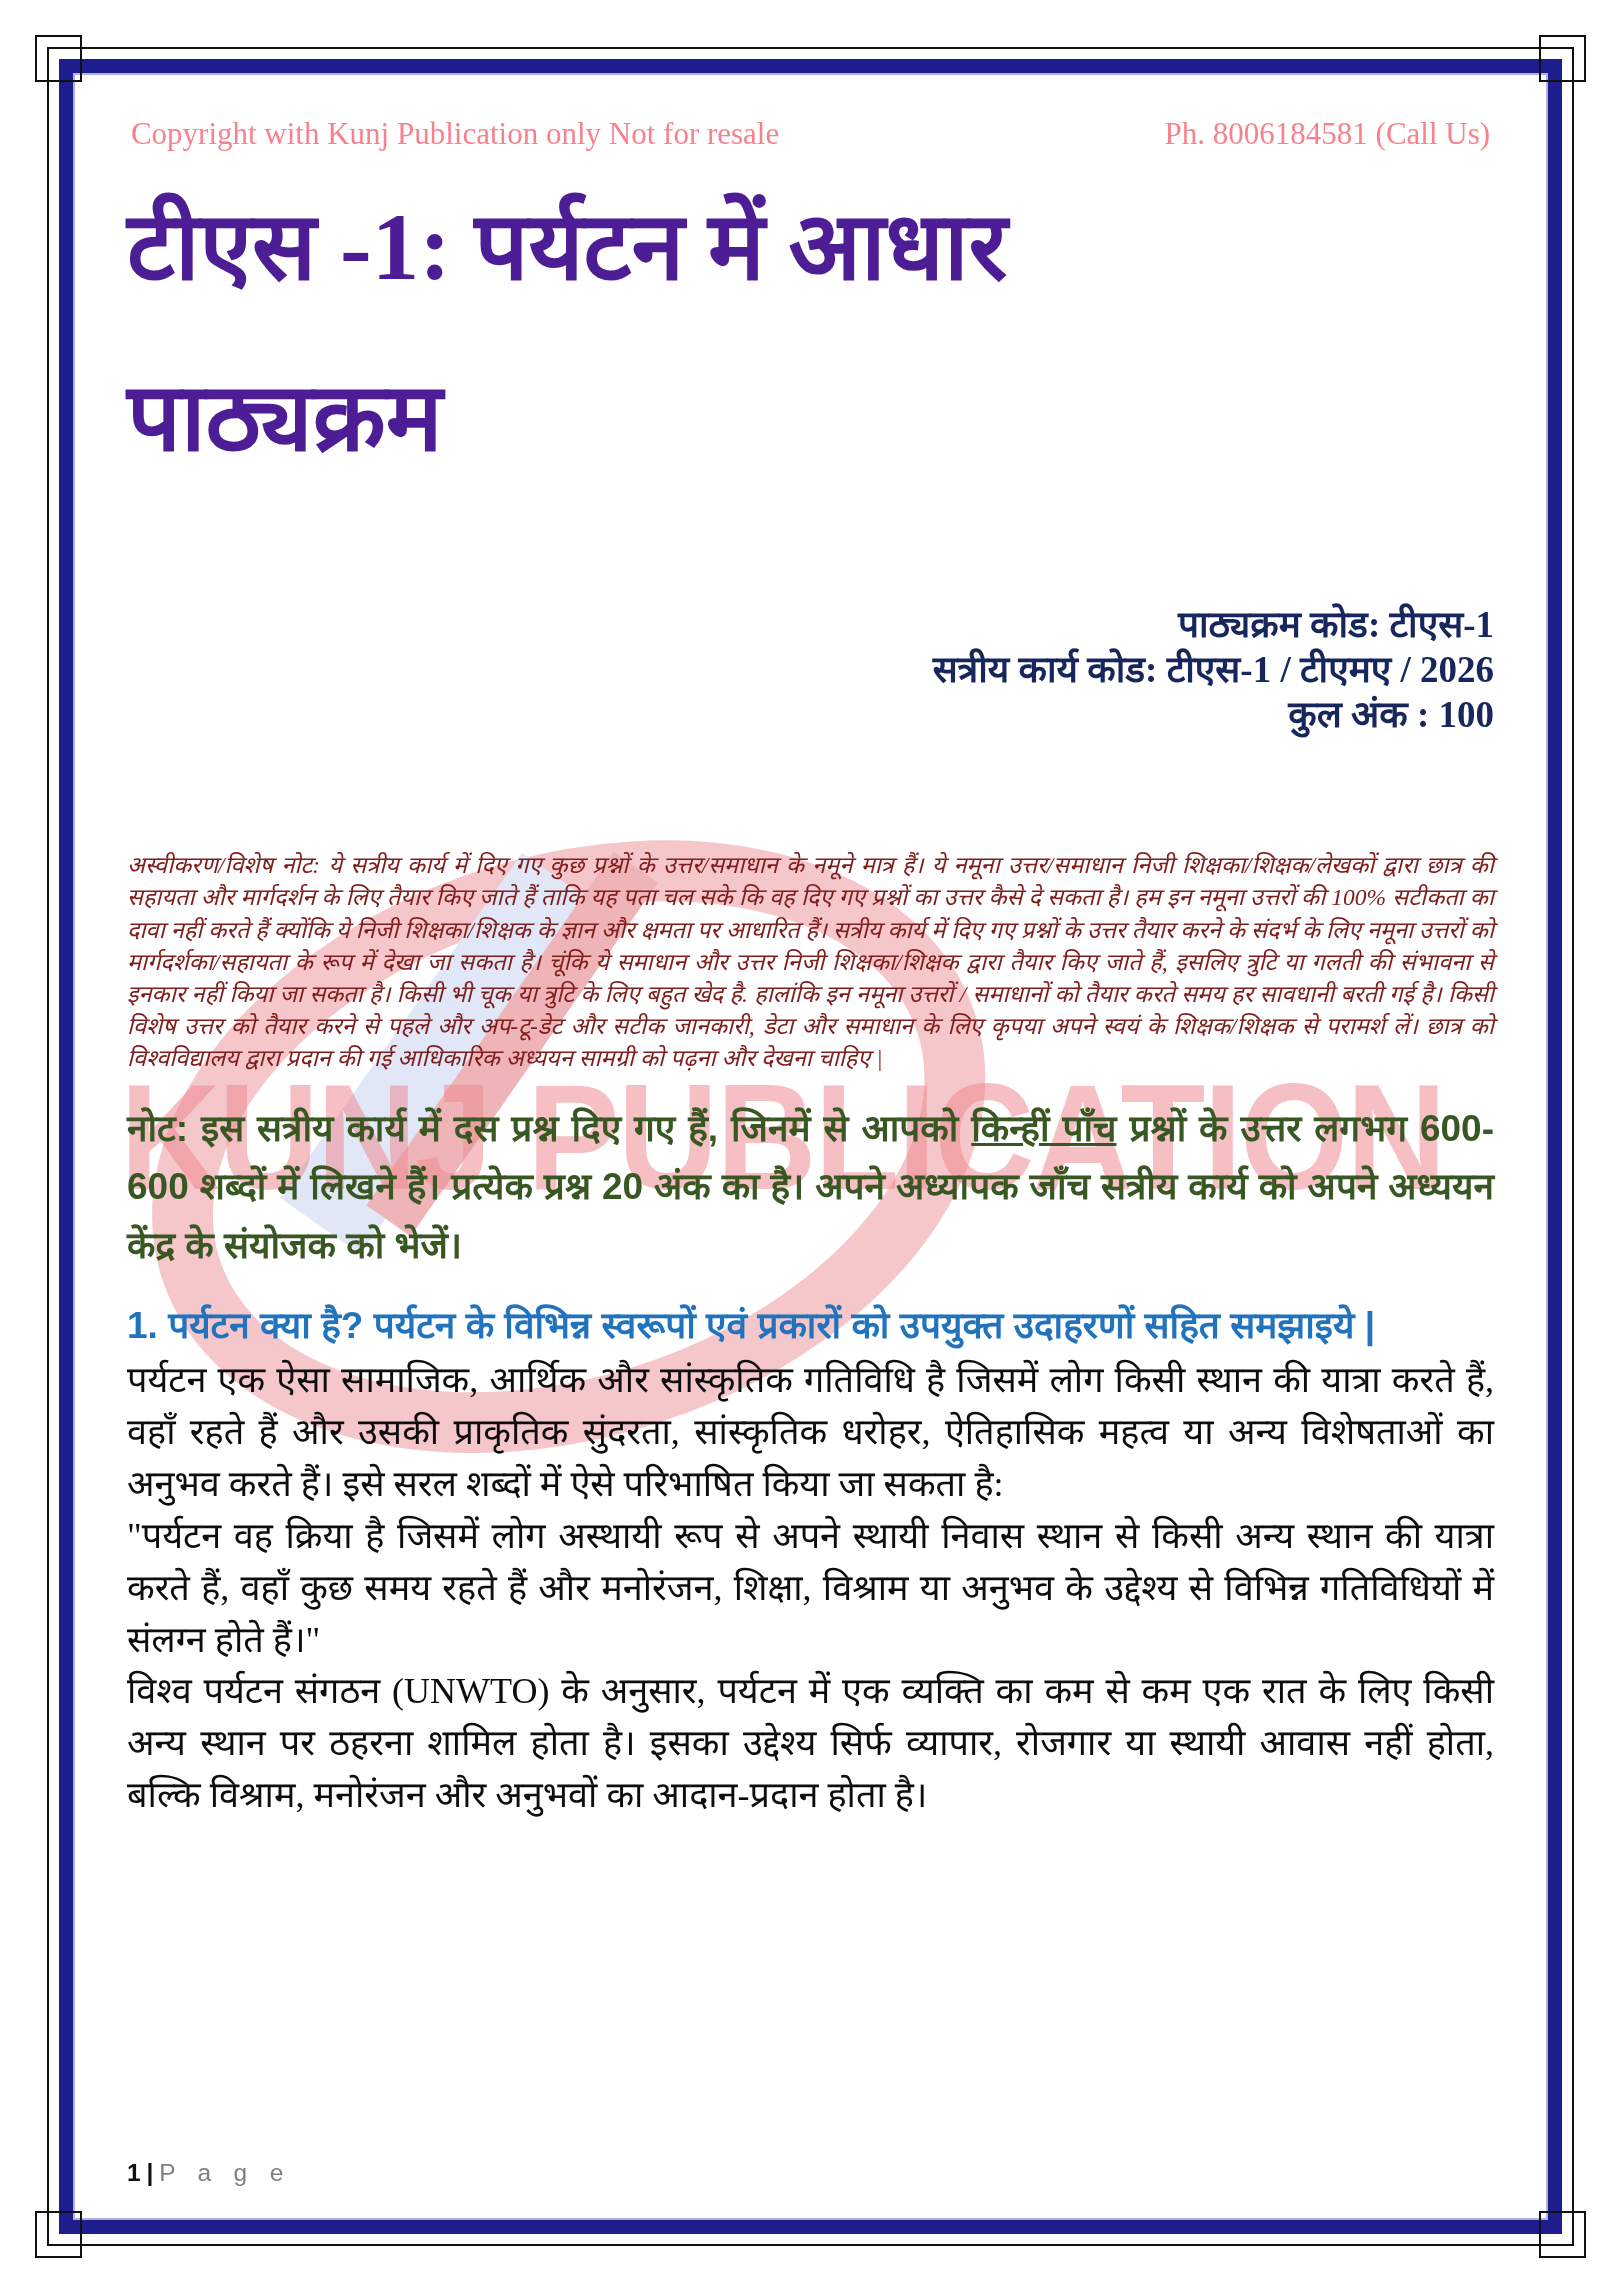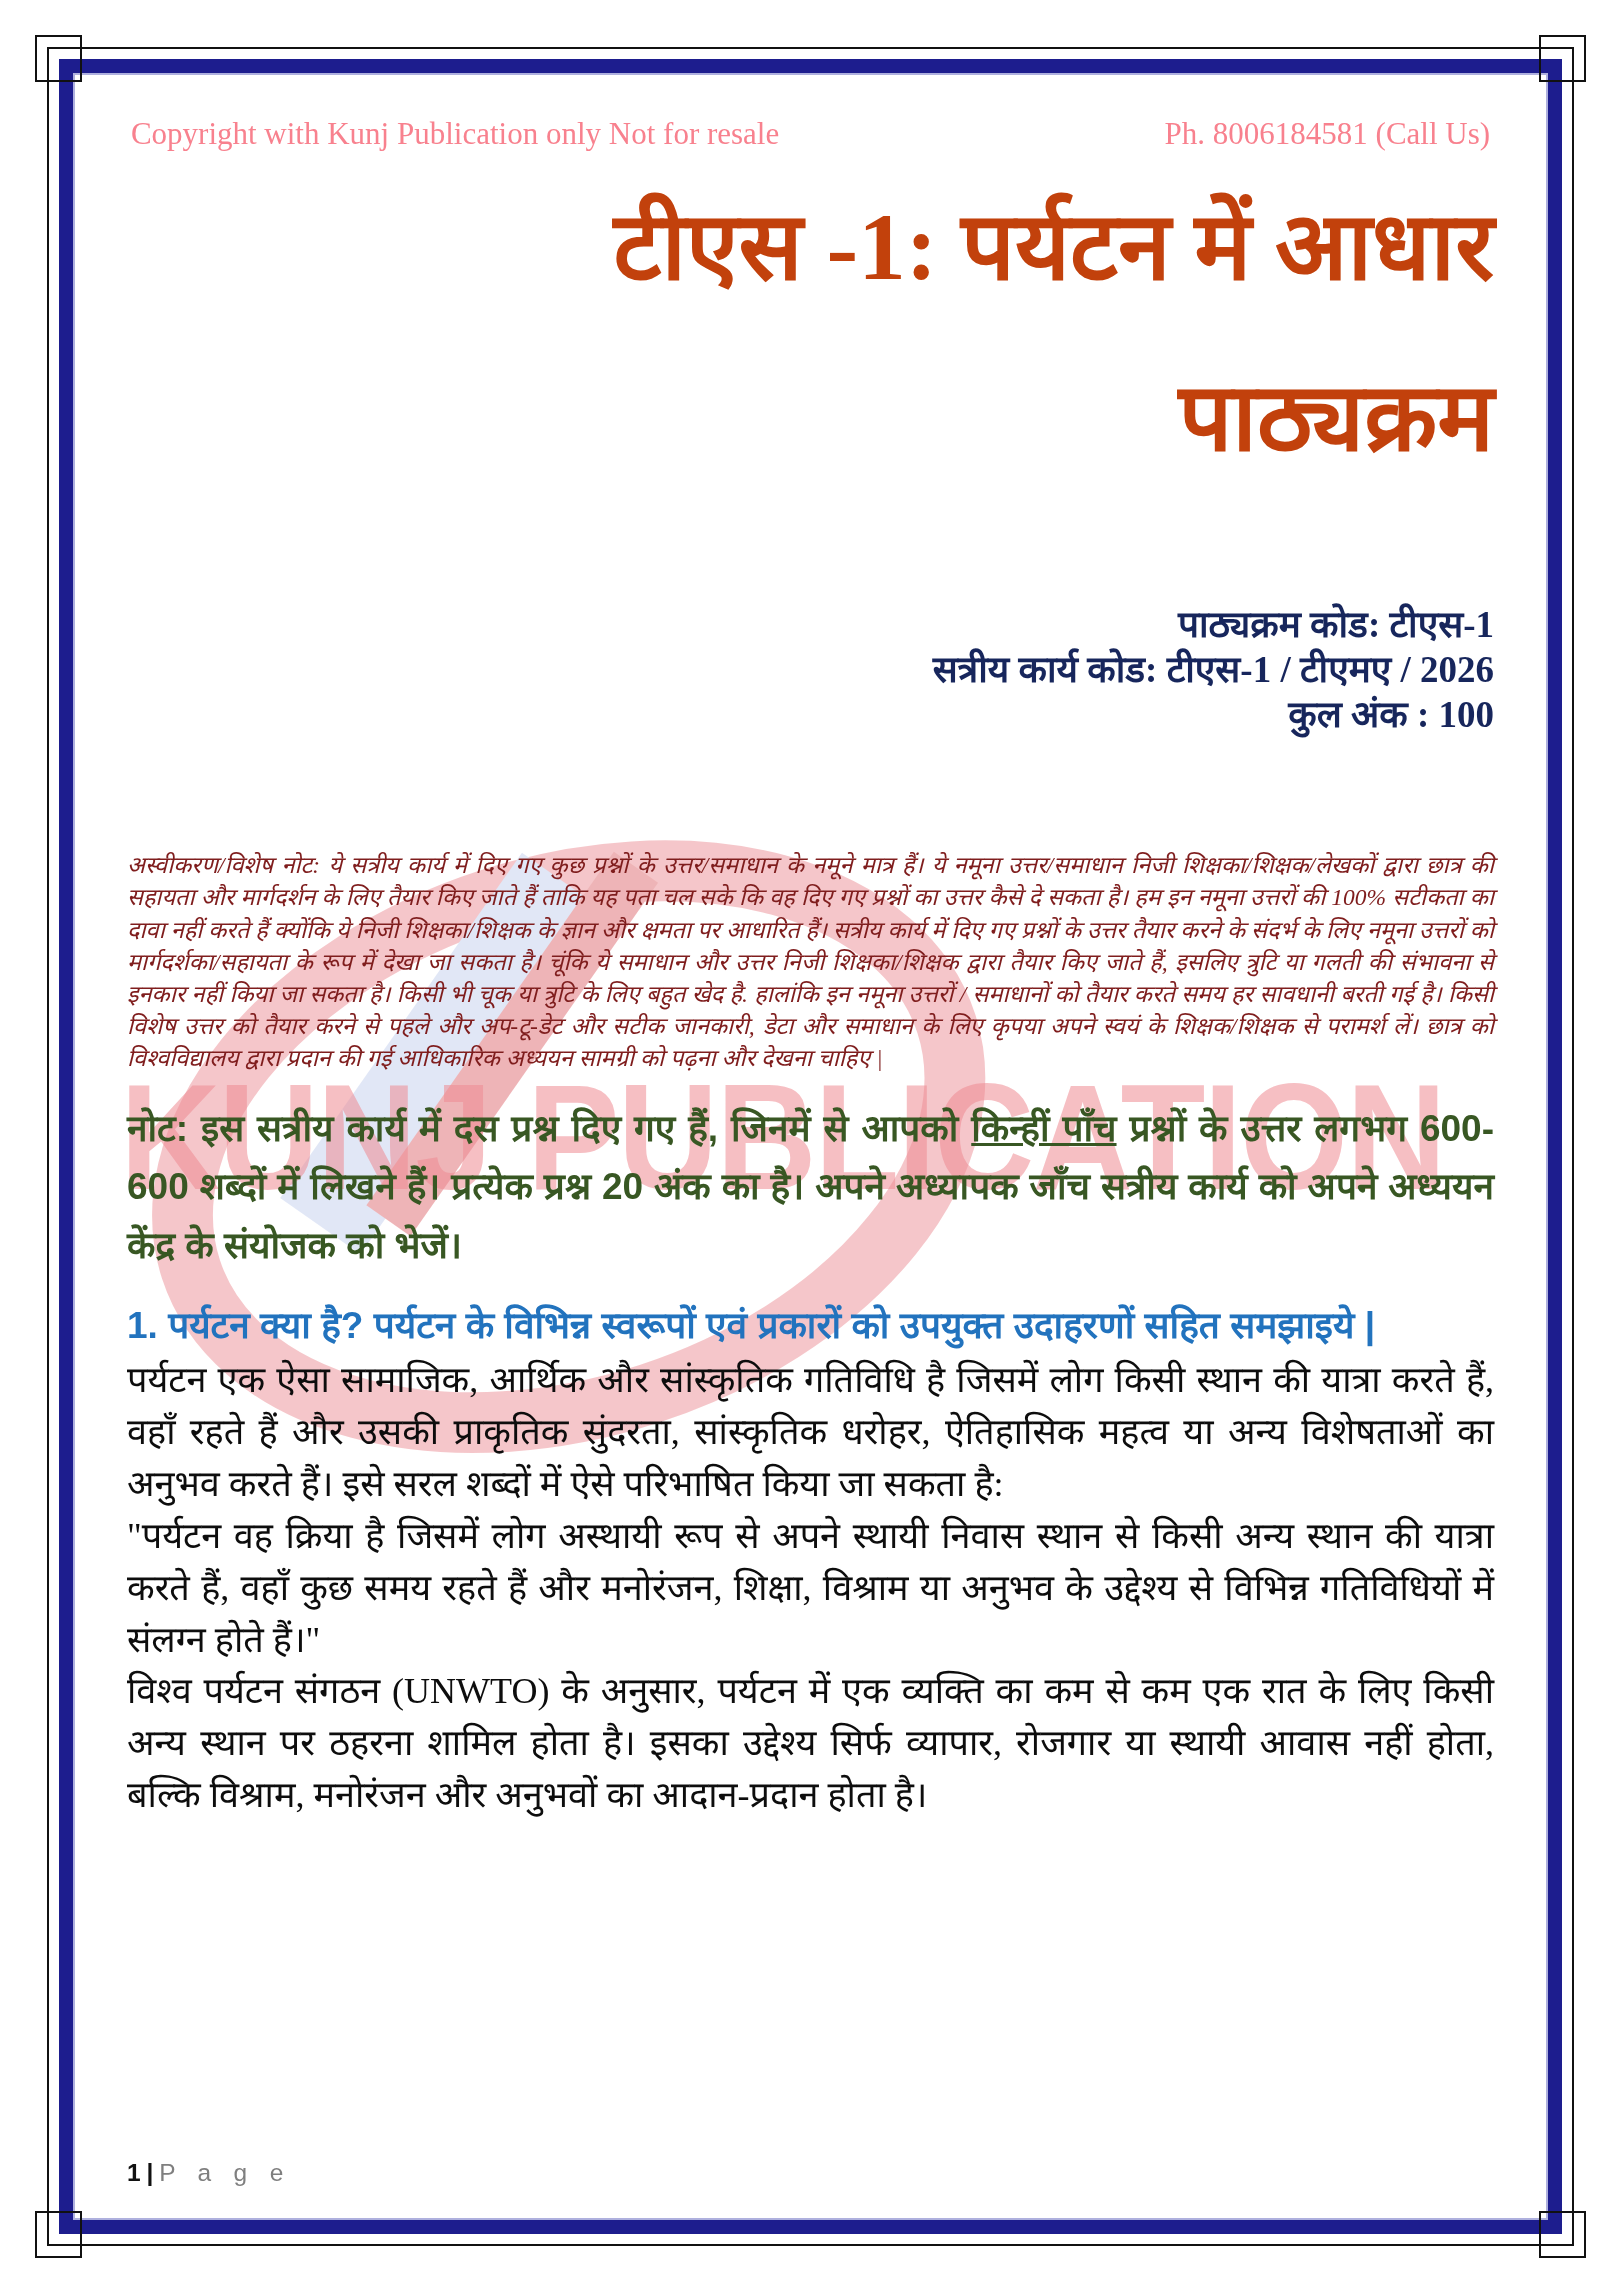--- a/index.html
+++ b/index.html
@@ -53,23 +53,23 @@
   .content{
     position:absolute;left:127px;right:127px;top:116px;z-index:1;
   }
   .copyright{
     display:flex;justify-content:space-between;
     font-weight:normal;font-size:31px;color:#f8818e;
     padding:0 3.9px;
     gap:36px;
   }
   .doc-title{
-    margin-top:9.8px;text-align:right;
+    margin-top:9.8px;text-align:left;
     font-weight:bold;font-size:95px;line-height:1.8;
-    color:#c2410c;
+    color:#4c1d95;
   }
   .meta{
     margin-top:98px;text-align:right;
     font-weight:bold;font-size:37px;line-height:1.22;
     color:#17265c;
     font-family:"Liberation Serif", serif;
   }
   .disclaimer{
     margin-top:112px;
     font-style:italic;font-size:23.5px;line-height:1.37;

